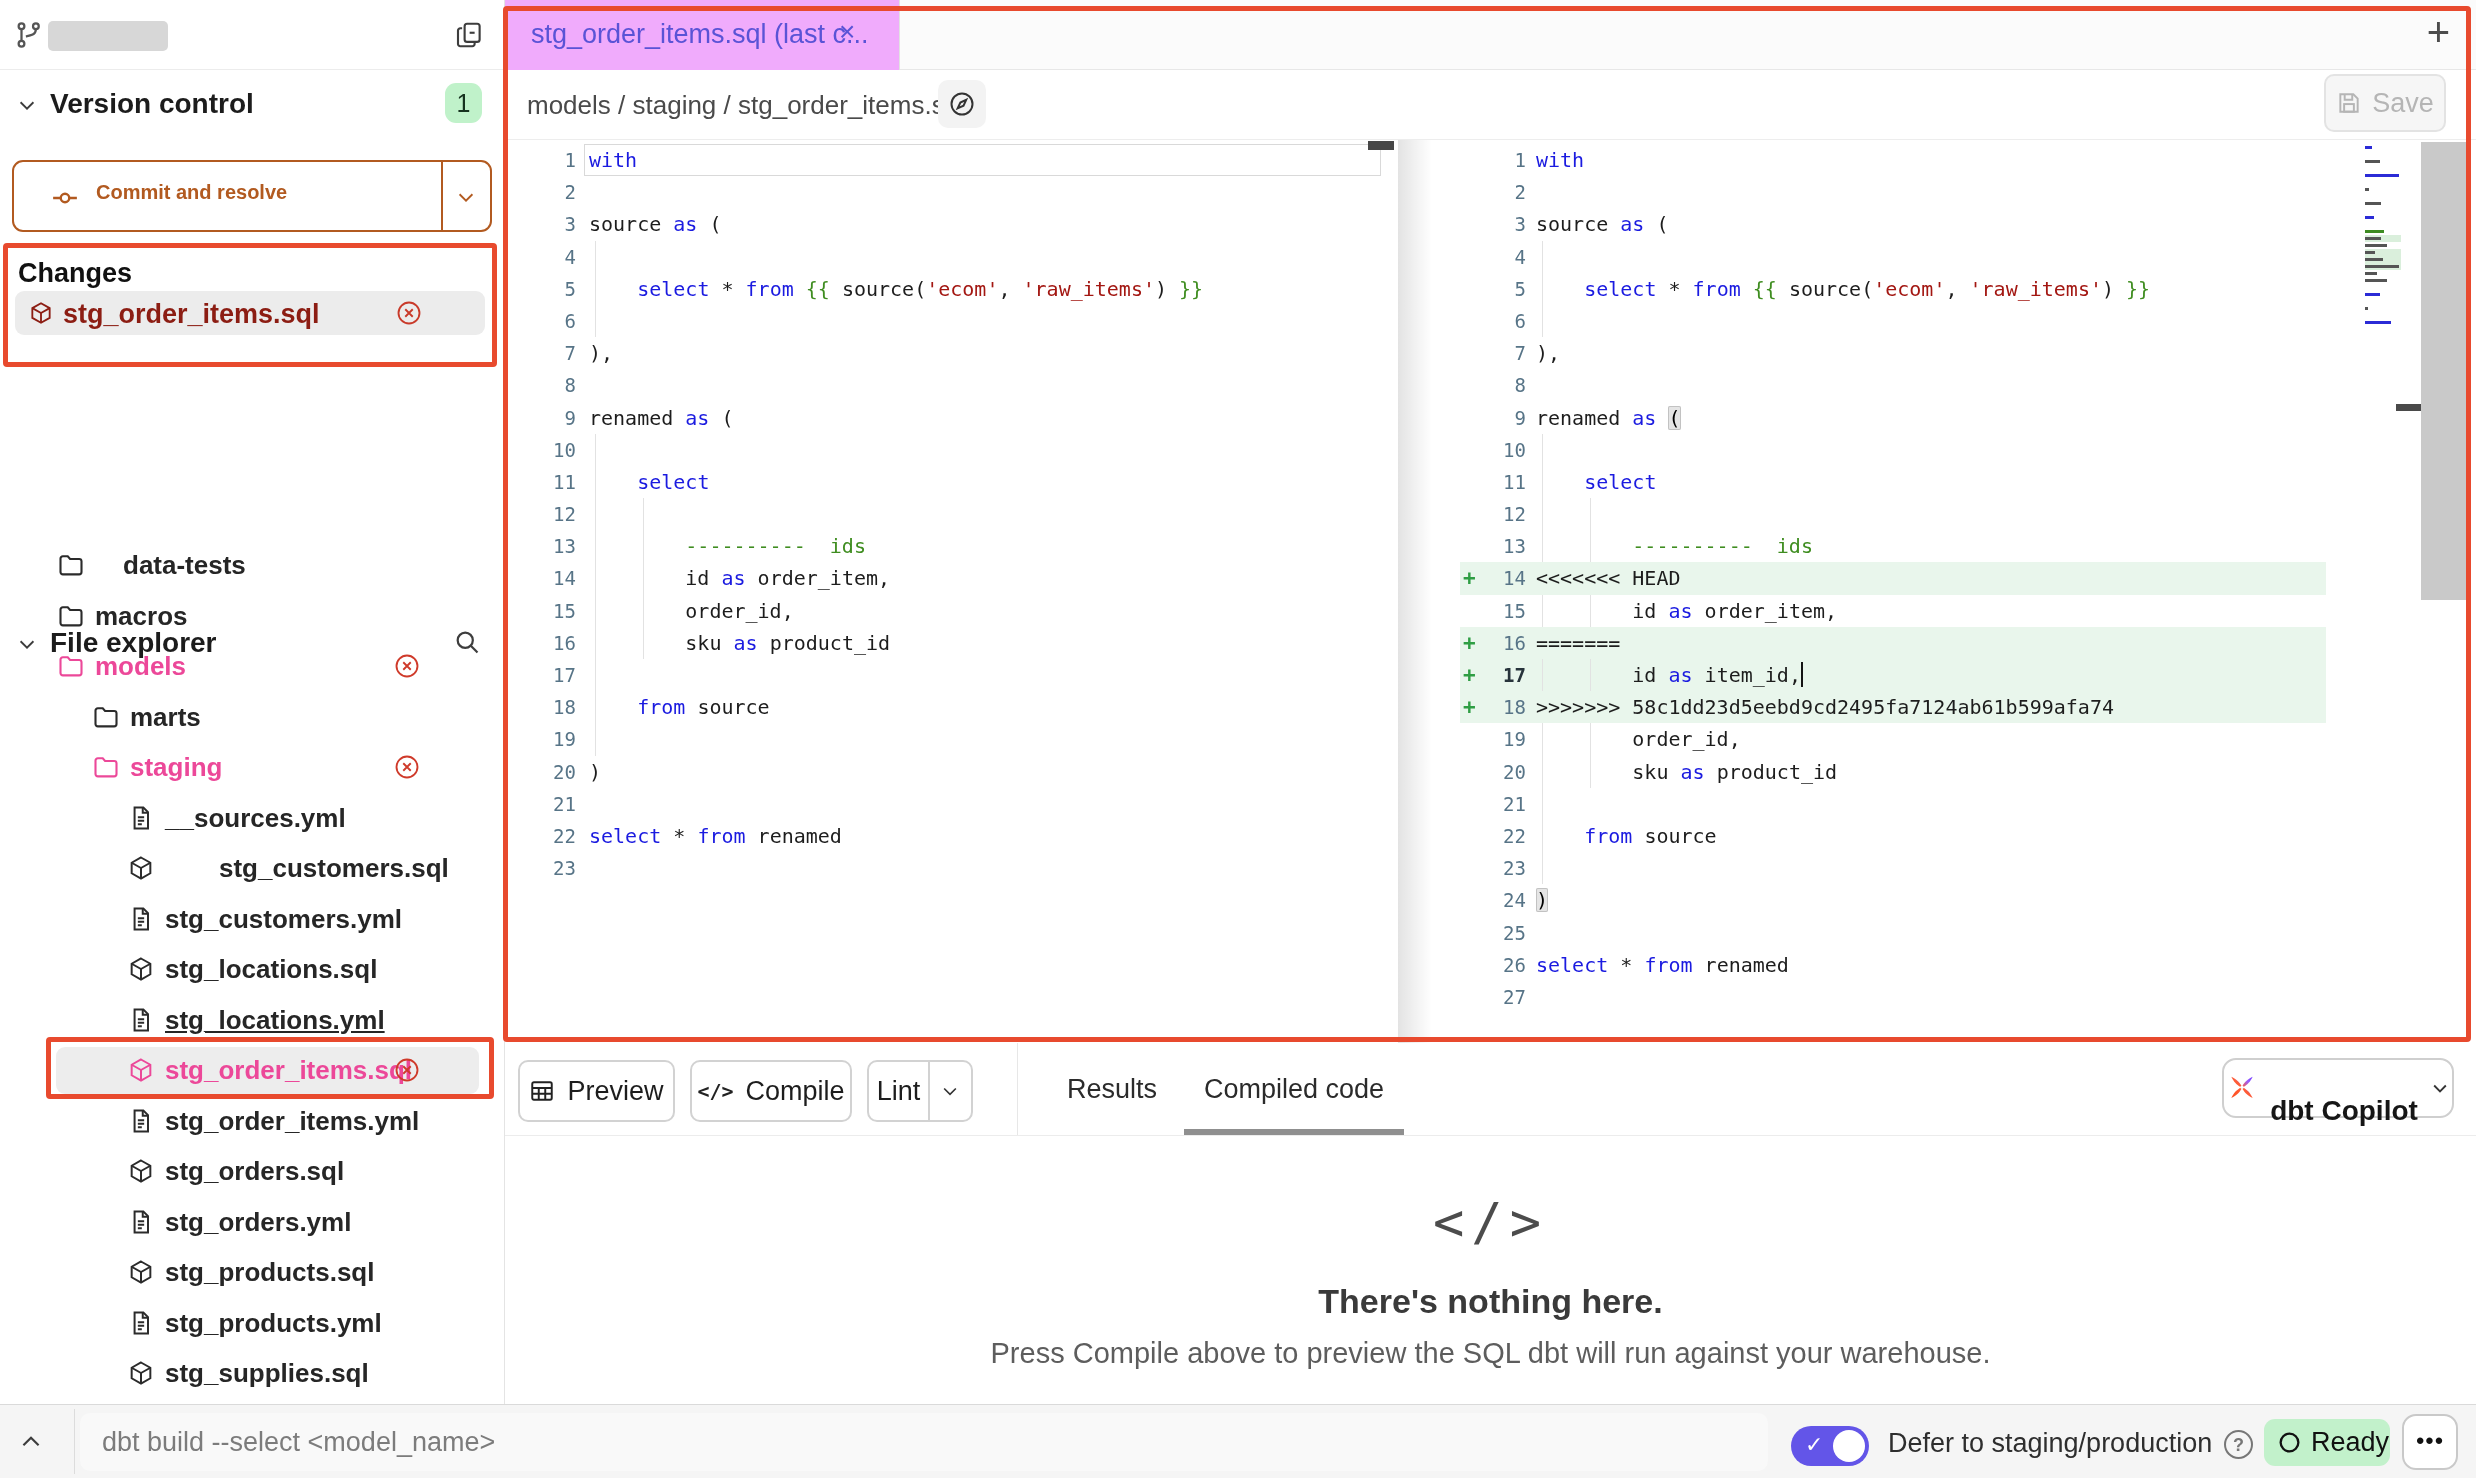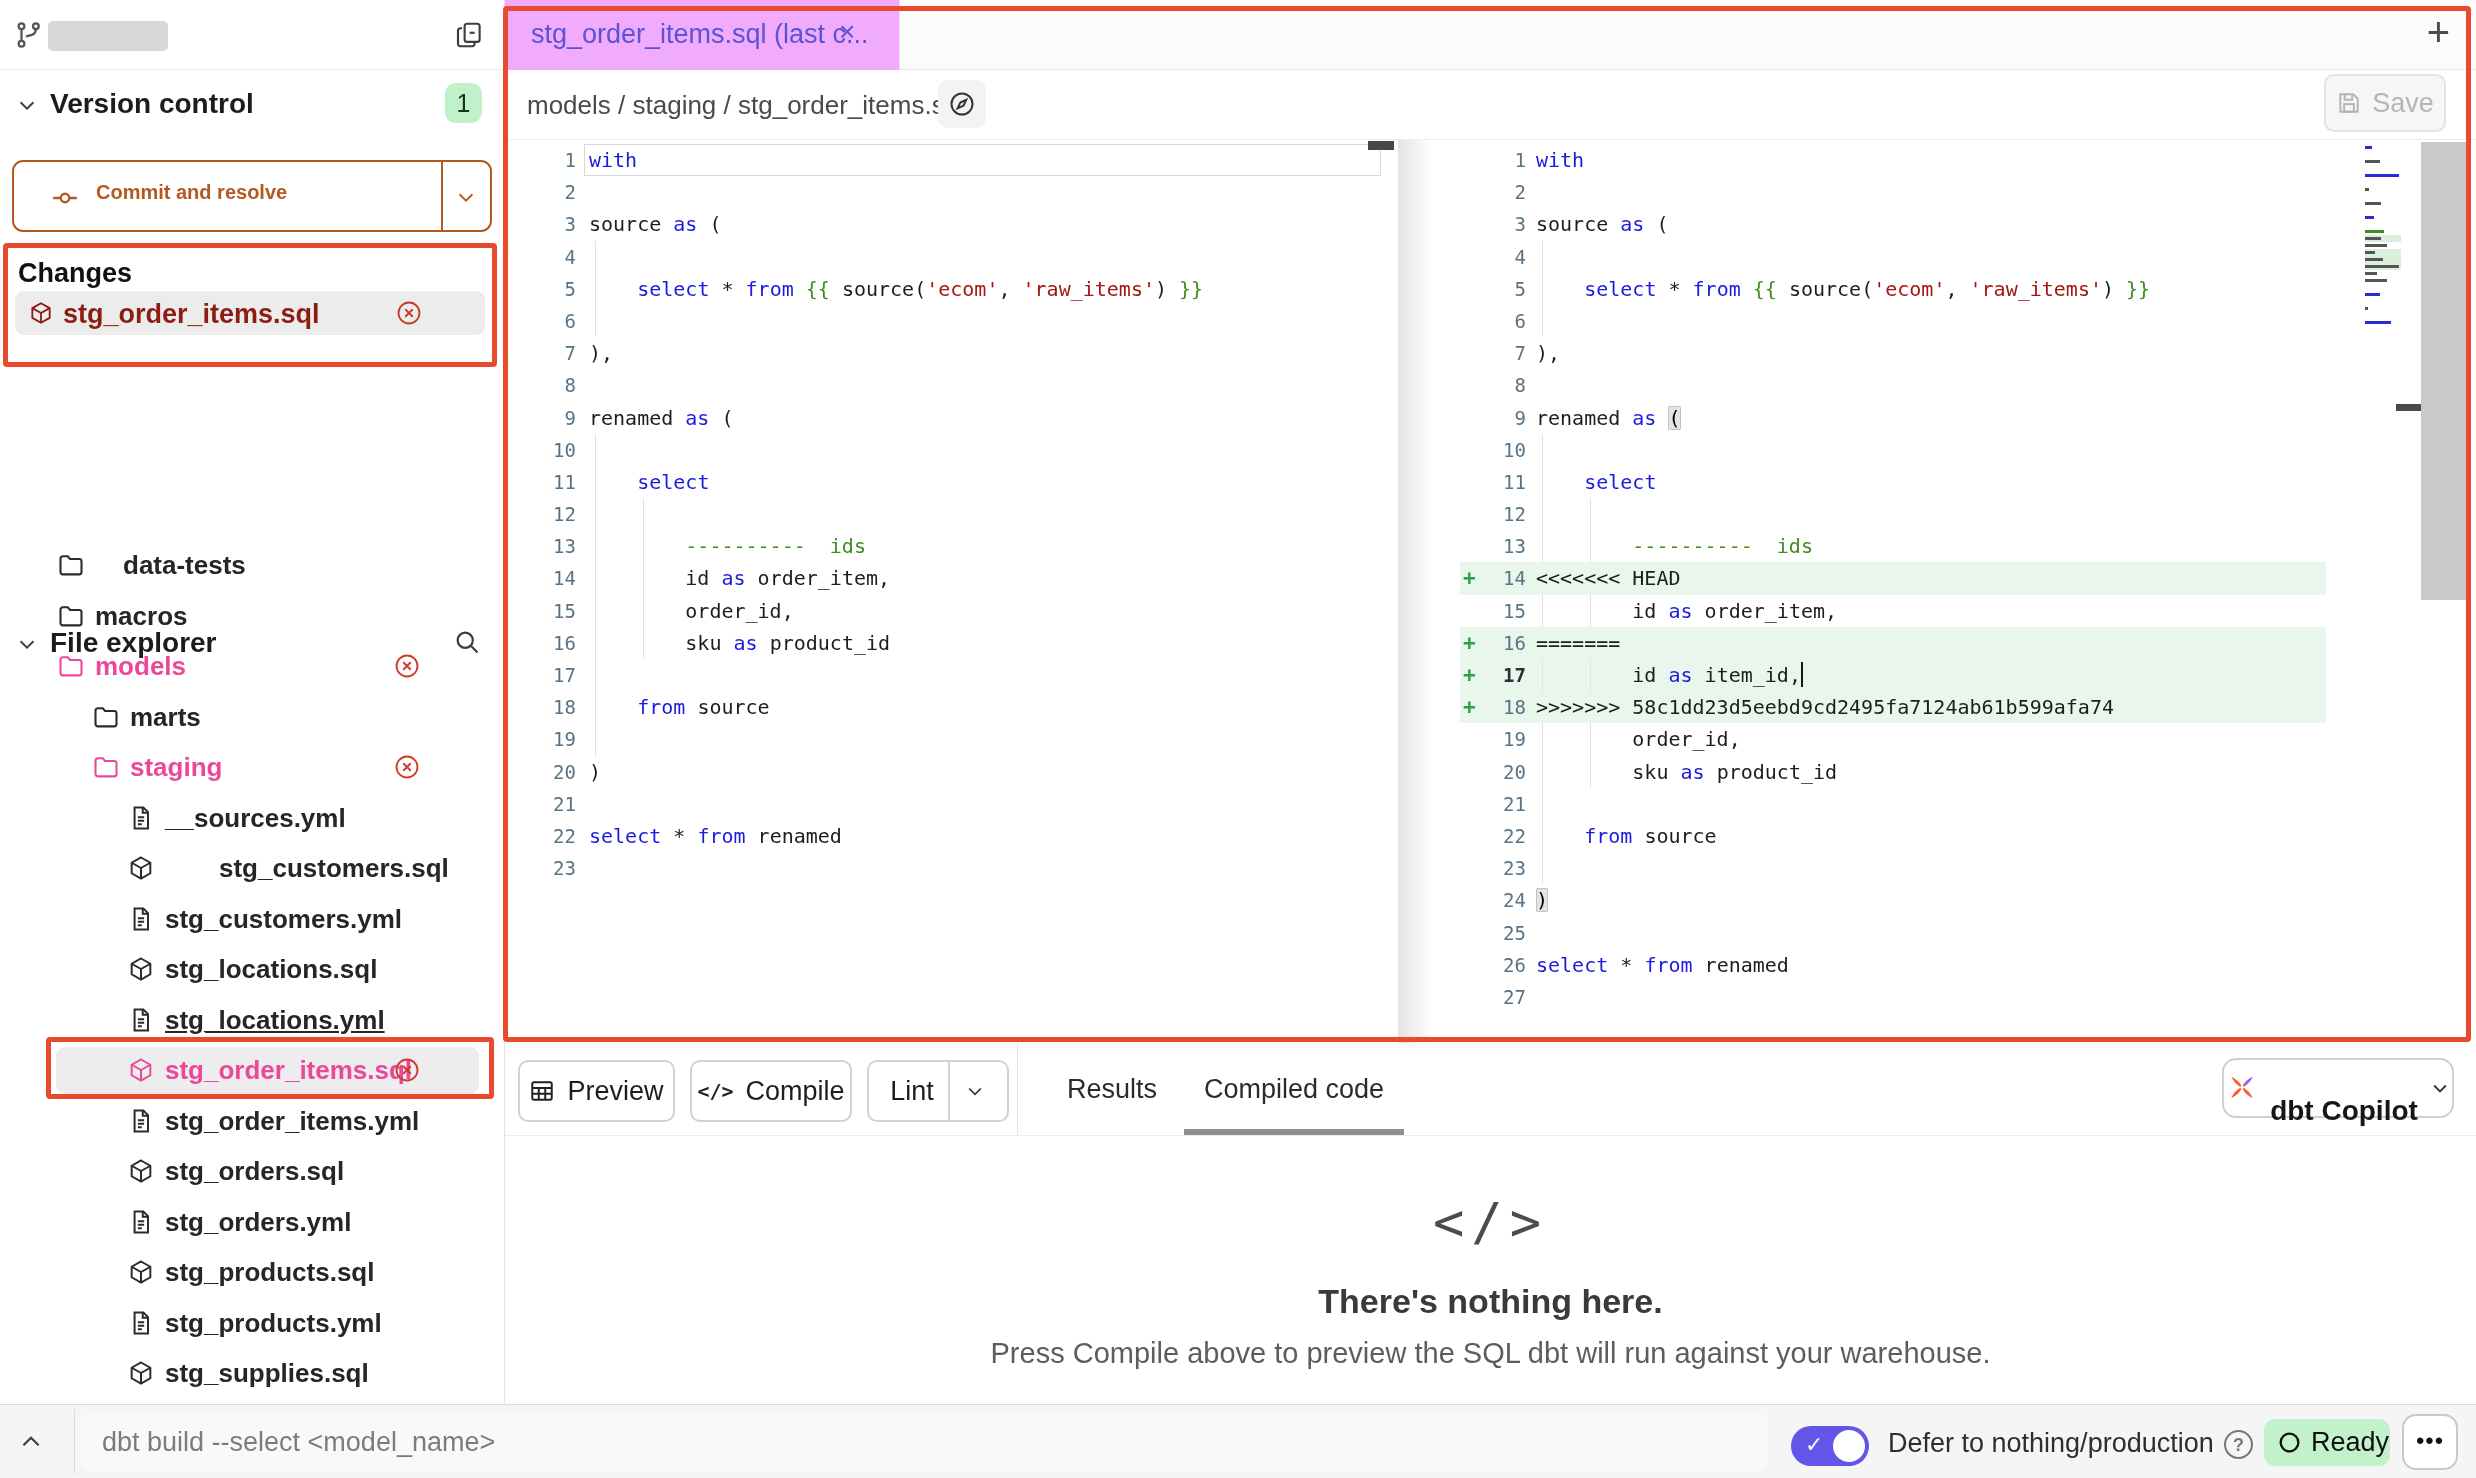--- a/index.html
+++ b/index.html
@@ -108,21 +108,21 @@
 
   
   .toolbar { position:absolute; left:0; top:903px; width:100%; height:93px; background:#fff; border-bottom:1px solid #ececec; }
   .toolbar { top:1043px; }
   .tbtn { position:absolute; top:17px; height:62px; background:#fff; border:2px solid #d2d2d2; border-radius:10px; display:flex; align-items:center; justify-content:center; gap:12px; cursor:pointer; }
   .tbtn-label { font-size:27px; font-weight:500; color:#1d1d1d; }
   .tbtn-icon { width:26px; height:26px; color:#222; }
   .compile-glyph { font-size:20px; font-weight:700; color:#222; font-family:"DejaVu Sans Mono",monospace; }
   #btn-preview { left:13px; width:157px; }
   #btn-compile { left:185px; width:162px; }
-  #btn-lint { left:362px; width:142px; padding:0; gap:0; }
+  #btn-lint { left:362px; width:106px; padding:0; gap:0; }
   .lint-main { width:72px; text-align:center; }
   .lint-div { width:2px; height:100%; background:#d2d2d2; }
   .lint-chev { width:50px; display:flex; align-items:center; justify-content:center; color:#333; }
   .lint-chev svg { width:20px; height:20px; }
   .tb-vdiv { position:absolute; left:512px; top:0; height:100%; width:1px; background:#e7e7e7; }
   .rtab { position:absolute; top:0; height:93px; line-height:93px; text-align:center; font-size:27px; color:#2b2b2b; cursor:pointer; }
   #tab-results { left:545px; width:124px; }
   #tab-compiled { left:679px; width:220px; font-weight:500; }
   .rtab-underline { position:absolute; left:679px; bottom:0; width:220px; height:6px; background:#8f8f8f; }
   .copilot-btn { position:absolute; right:22px; top:15px; width:232px; height:60px; background:#fff; border:2px solid #cfcfcf; border-radius:14px; display:flex; align-items:center; justify-content:center; gap:12px; cursor:pointer; }
@@ -831,21 +831,21 @@
       <svg viewBox="0 0 24 24" fill="none" stroke="currentColor" stroke-width="2">
           <path d="M5 15l7-7 7 7"></path>
         </svg>
     </span>
     <span class="sb-div"></span>
     <input class="cmd-input" placeholder="dbt build --select &lt;model_name&gt;" style="">
     <span class="toggle">
       <span class="toggle-check">✓</span>
       <span class="toggle-knob"></span>
     </span>
-    <span class="defer-label">Defer to nothing/production</span>
+    <span class="defer-label">Defer to staging/production</span>
     <span class="help-icon">?</span>
     <span class="ready-pill">
       <span class="ready-circle">
         <svg viewBox="0 0 24 24" fill="none" stroke="currentColor" stroke-width="2.2">
             <circle cx="12" cy="12" r="8.5"></circle>
           </svg>
       </span>
       <span class="ready-label">Ready</span>
     </span>
     <span class="more-btn">•••</span>

